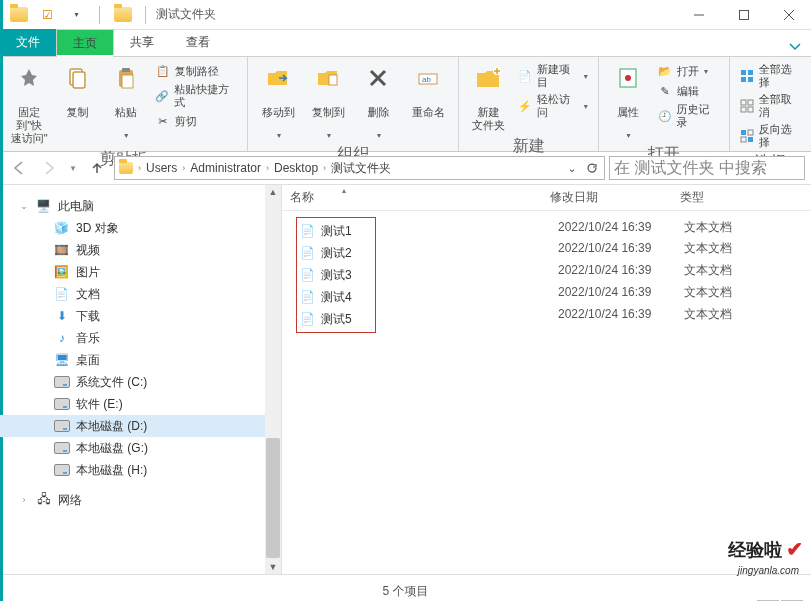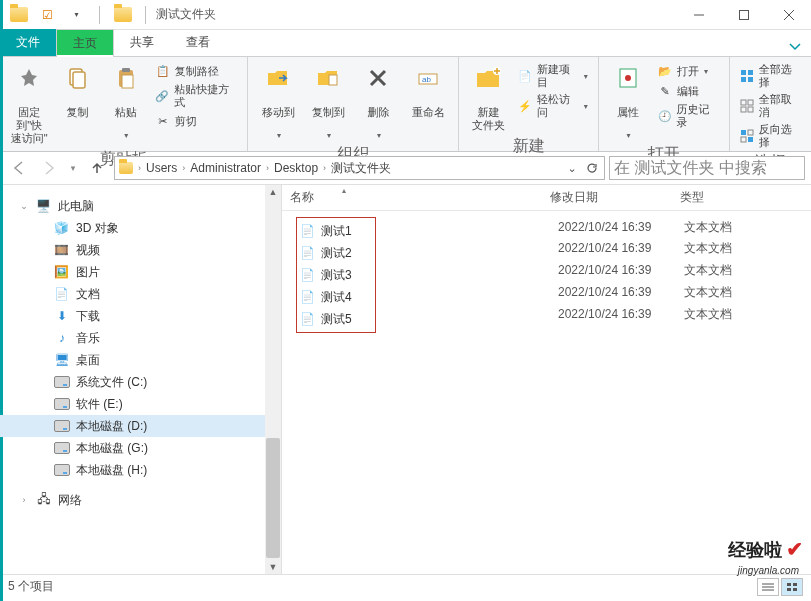--- a/index.html
+++ b/index.html
@@ -73,21 +73,21 @@
   .col-name{width:260px;} .col-date{width:130px;} .col-type{flex:1;}
   .cols .sort{font-size:8px;color:#777;margin-left:28px;position:relative;top:-8px}
   .flist { flex:1; padding-top:4px;}
   .redbox { border:1px solid #c0392b; margin:2px 0 0 6px; padding:2px 0; width:80px;}
   .frow { display:flex; align-items:center; height:22px; font-size:12px; color:#333; }
   .frow .fic { width:18px; height:18px; margin:0 4px 0 2px; display:flex; align-items:center; justify-content:center;}
   .fcell-date{width:130px; color:#555; padding-left:8px;}
   .fcell-type{flex:1; color:#555;}
   .files-row { display:flex; padding-left:8px;}
 
-  .status { height:24px; border-top:1px solid #e0e0e0; display:flex; align-items:center; font-size:12px; color:#555; padding:8px 8px;}
+  .status { height:24px; border-top:1px solid #e0e0e0; display:flex; align-items:center; font-size:12px; color:#555; padding:8px 8px;flex-direction:column;}
   .status .views { margin-left:auto; display:flex; gap:2px;}
   .status .vbtn { width:22px; height:18px; border:1px solid #c0c0c0; display:flex; align-items:center; justify-content:center; font-size:10px; background:#fff;}
   .status .vbtn.active{background:#cde8f6;}
 
   .watermark{position:absolute;right:12px;bottom:24px;font-size:18px;font-weight:700;color:#222;text-align:right;line-height:1;}
   .watermark .chk{color:#d62828;font-size:20px;position:relative;left:4px;}
   .watermark .sub{font-size:10px;color:#333;font-weight:400;font-style:italic;}
 
   .teal-edge{position:absolute;left:0;top:0;width:3px;height:601px;background:#00a2a8;}
 </style>

